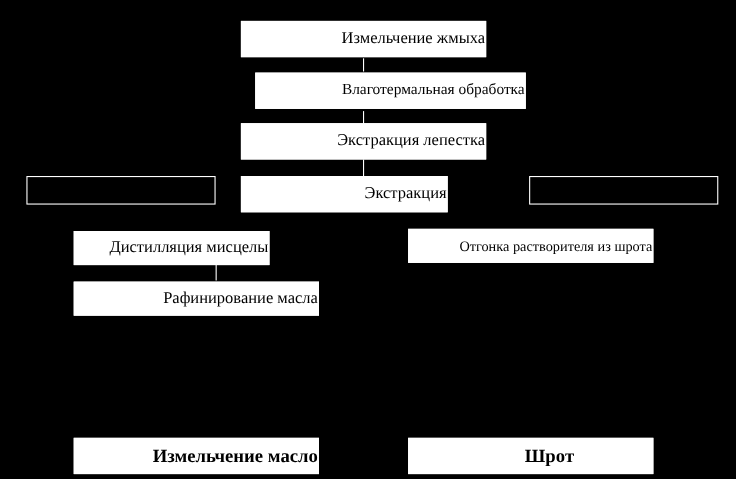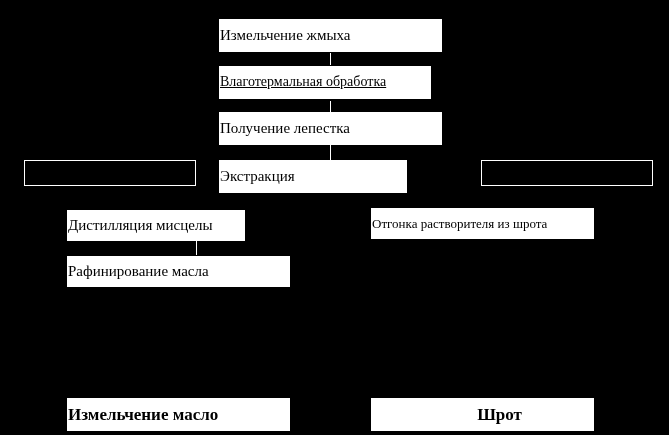--- a/index.html
+++ b/index.html
@@ -16,21 +16,21 @@
     font-family: "Liberation Serif", "DejaVu Serif", serif;
   }
   .node {
     position: absolute;
     box-sizing: border-box;
     background: #ffffff;
     color: #000000;
     border: 1px solid #ffffff;
     display: flex;
     align-items: center;
-    justify-content: flex-start;
+    justify-content: flex-end;
     text-align: center;
     line-height: 1.05;
     white-space: nowrap;
   }
   .node.empty {
     background: #000000;
     border: 1px solid #ffffff;
   }
   .node.bold {
     font-weight: bold;
@@ -58,26 +58,26 @@
 
   <div class="connector" style="left:330px; top:53px; height:12px;"></div>
   <div class="connector" style="left:330px; top:101px; height:12px;"></div>
   <div class="connector" style="left:330px; top:145px; height:15px;"></div>
   <div class="connector" style="left:196px; top:240px; height:15px;"></div>
 
   <div class="node t15" style="left:219px; top:19px; width:223px; height:33px;">
     <span>Измельчение жмыха</span>
   </div>
 
-  <div class="node t14" style="left:219px; top:66px; width:212px; height:33px;text-decoration:underline;">
+  <div class="node t14" style="left:232px; top:66px; width:246px; height:33px;">
     <span>Влаготермальная обработка</span>
   </div>
 
   <div class="node t15" style="left:219px; top:112px; width:223px; height:33px;">
-    <span>Получение лепестка</span>
+    <span>Экстракция лепестка</span>
   </div>
 
   <div class="node empty" style="left:24px; top:160px; width:172px; height:26px;">
     <span></span>
   </div>
 
   <div class="node t15" style="left:219px; top:160px; width:188px; height:33px;">
     <span>Экстракция</span>
   </div>
 

